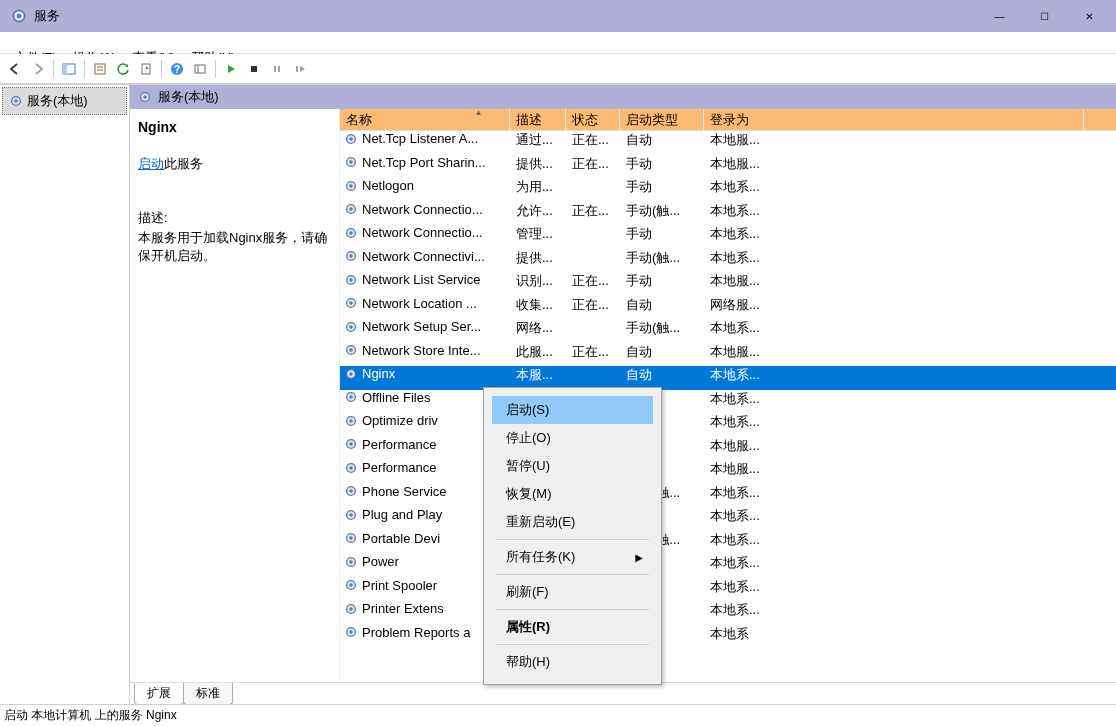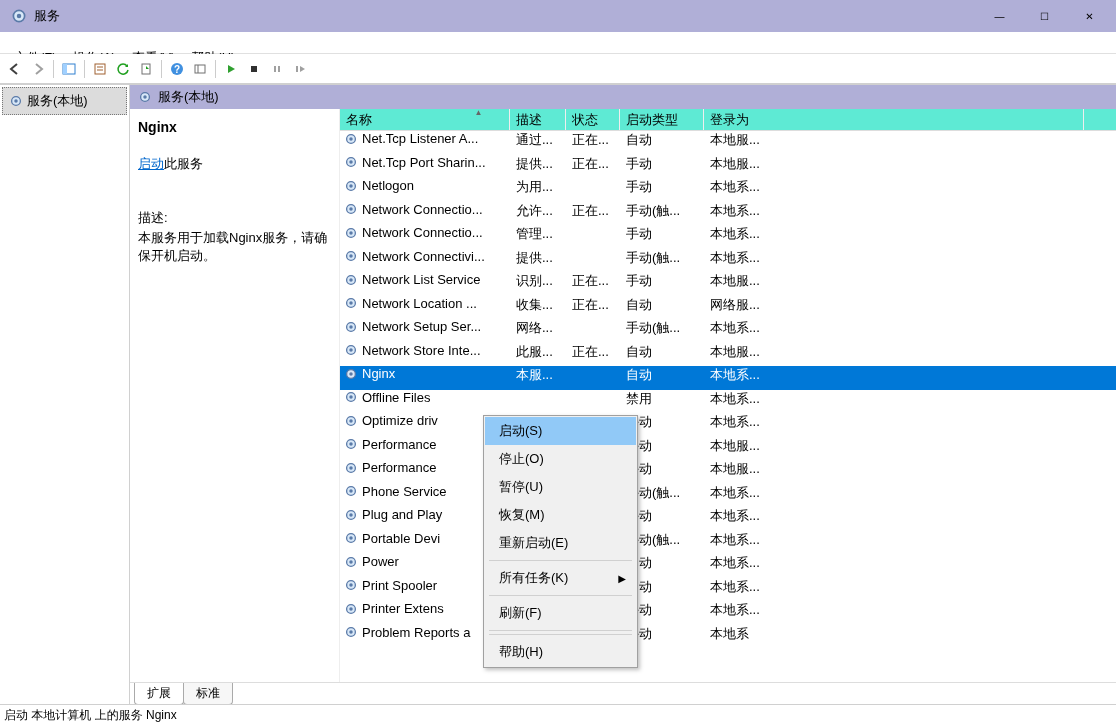--- a/index.html
+++ b/index.html
@@ -38,21 +38,21 @@
 
 .detail-panel { width: 210px; padding: 10px 8px; border-right: 1px solid #eee; }
 .detail-panel .svc-name { font-weight: bold; font-size: 14px; margin-bottom: 20px; }
 .detail-link { color: #0066cc; text-decoration: underline; cursor: pointer; }
 .detail-action { margin-bottom: 36px; }
 .detail-desc-label { margin-bottom: 2px; }
 .detail-desc { }
 
 
 .table-wrap { flex: 1; overflow: hidden; position: relative; }
-.table-header { display: flex; height: 22px; border-bottom: 1px solid #ddd; background: #5eead4; font-size: 13px; }
+.table-header { display: flex; height: 22px; border-bottom: 1px solid #ddd; background: #fdba74; font-size: 13px; }
 .table-header .th { padding: 2px 6px; border-right: 1px solid #eee; display: flex; align-items: center; position: relative; }
 .col-name { width: 170px; }
 .col-desc { width: 56px; }
 .col-state { width: 54px; }
 .col-start { width: 84px; }
 .col-login { width: 380px; }
 .sort-ind { position: absolute; left: 50%; top: -1px; transform: translateX(-50%); font-size: 8px; color: #666; }
 
 .table-body { overflow-y: auto; height: calc(100% - 22px); }
 .table-body::-webkit-scrollbar { width: 16px; }
@@ -63,21 +63,21 @@
 .tr.selected { background: #0078d7; color: #fff; }
 .tr .td { padding: 0 6px; white-space: nowrap; overflow: hidden; text-overflow: ellipsis; }
 .tr .td-name { width: 170px; display: flex; align-items: center; gap: 4px; padding-left: 4px; }
 .tr .td-desc { width: 56px; }
 .tr .td-state { width: 54px; }
 .tr .td-start { width: 84px; }
 .tr .td-login { width: 380px; }
 .svc-icon { width: 14px; height: 14px; flex-shrink: 0; }
 
 
-.ctx-menu { position: absolute; left: 483px; top: 415px; width: 155px; background: #f0f0f0; border: 1px solid #a0a0a0; box-shadow: 2px 2px 4px rgba(0,0,0,0.25); z-index: 100; padding: 1px; font-size: 13px; }
+.ctx-menu { position: absolute; left: 483px; top: 387px; width: 179px; background: #f0f0f0; border: 1px solid #a0a0a0; box-shadow: 2px 2px 4px rgba(0,0,0,0.25); z-index: 100; padding: 8px; font-size: 13px; }
 .ctx-item { padding: 5px 10px 5px 14px; display: flex; align-items: center; justify-content: space-between; position: relative; }
 .ctx-item.highlighted { background: #91c9f7; }
 .ctx-item.disabled { color: #000000; }
 .ctx-sep { height: 1px; background: #d0d0d0; margin: 3px 4px; }
 .ctx-sub-arrow { font-size: 10px; }
 
 
 .tabs-bar { height: 22px; background: #fff; display: flex; align-items: flex-start; padding-left: 4px; border-top: 1px solid #ddd; }
 .tab { padding: 2px 12px; border: 1px solid #aaa; border-top: none; border-radius: 0 0 4px 4px; margin-right: -1px; font-size: 12px; background: #f7f7f7; position: relative; }
 .tab.active { background: #fff; }
@@ -555,17 +555,20 @@
     <div class="ctx-sep"></div>
     <div class="ctx-item">
       <span>所有任务(K)</span>
       <span class="ctx-sub-arrow">▶</span>
     </div>
     <div class="ctx-sep"></div>
     <div class="ctx-item">
       <span>刷新(F)</span>
     </div>
     <div class="ctx-sep"></div>
+    <div class="ctx-item" style="font-weight: bold;">
+      <span>属性(R)</span>
+    </div>
     <div class="ctx-sep"></div>
     <div class="ctx-item">
       <span>帮助(H)</span>
     </div>
   </div>
 
 </body></html>

